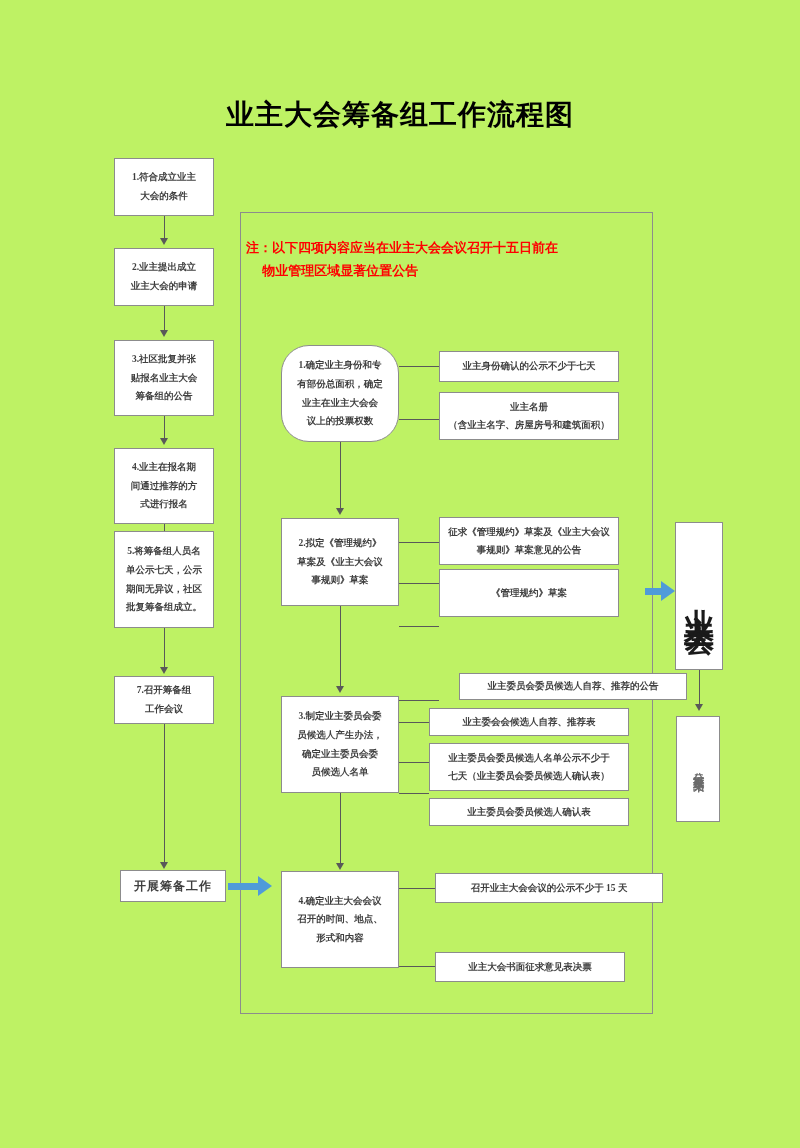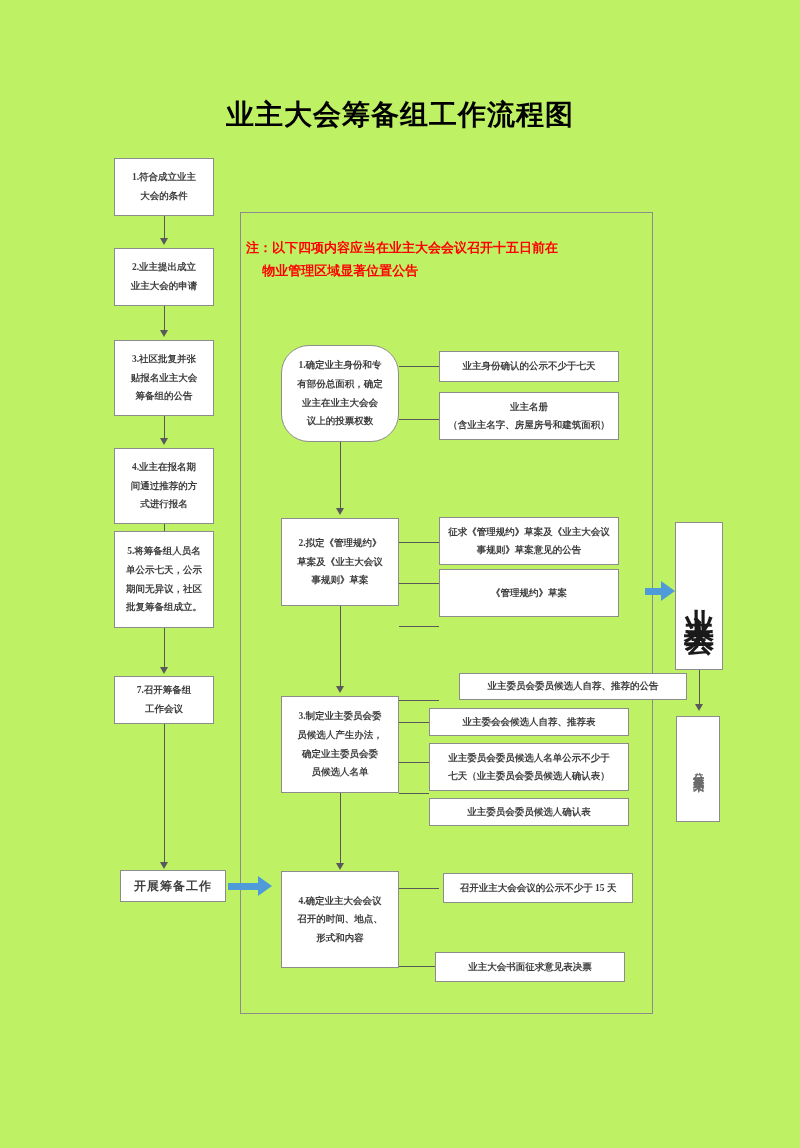--- a/index.html
+++ b/index.html
@@ -304,21 +304,21 @@
   <div class="vline" style="left:340px; top:793px; height:72px;"></div>
   <div class="arrow-down" style="left:336px; top:863px;"></div>
 
   <div class="box mbox" style="left:281px; top:871px; width:118px; height:97px;">
     <span class="txt" style="white-space:pre-line;">4.确定业主大会会议
 召开的时间、地点、
 形式和内容</span>
   </div>
 
   <div class="hline" style="left:399px; top:888px; width:40px;"></div>
-  <div class="box dbox" style="left:435px; top:873px; width:190px; height:30px;margin-left:8px;">
+  <div class="box dbox" style="left:435px; top:873px; width:228px; height:30px;">
     <span class="txt" style="white-space:pre-line;">召开业主大会会议的公示不少于 15 天</span>
   </div>
 
   <div class="hline" style="left:399px; top:966px; width:36px;"></div>
   <div class="box dbox" style="left:435px; top:952px; width:190px; height:30px;">
     <span class="txt" style="white-space:pre-line;">业主大会书面征求意见表决票</span>
   </div>
 
   <div class="barrow" style="left:645px; top:585px; width:30px;">
     <div class="shaft"></div>

